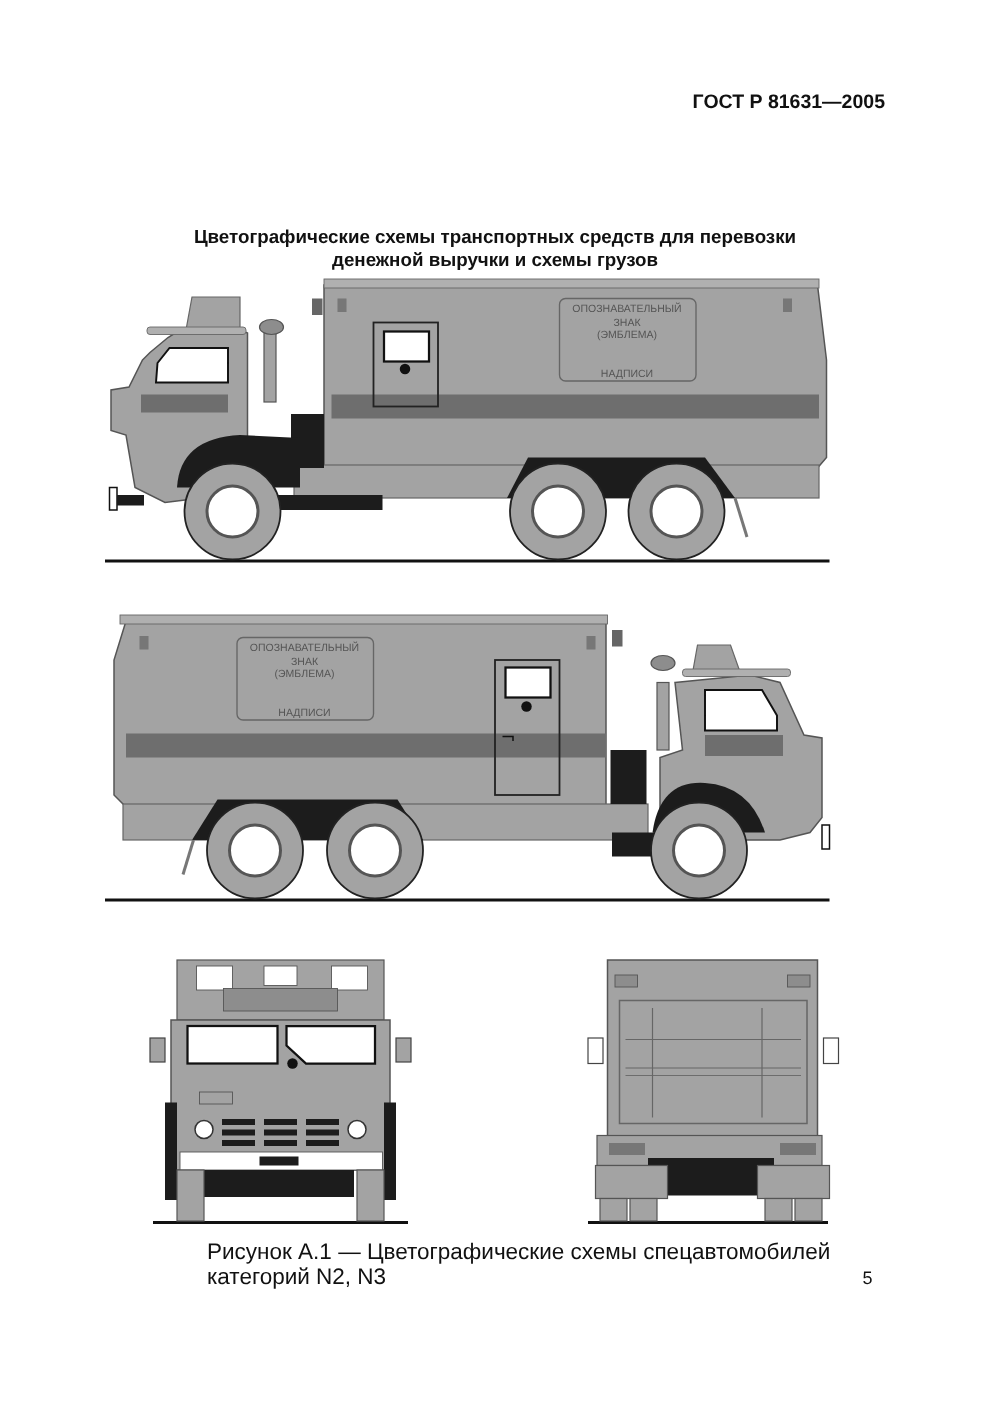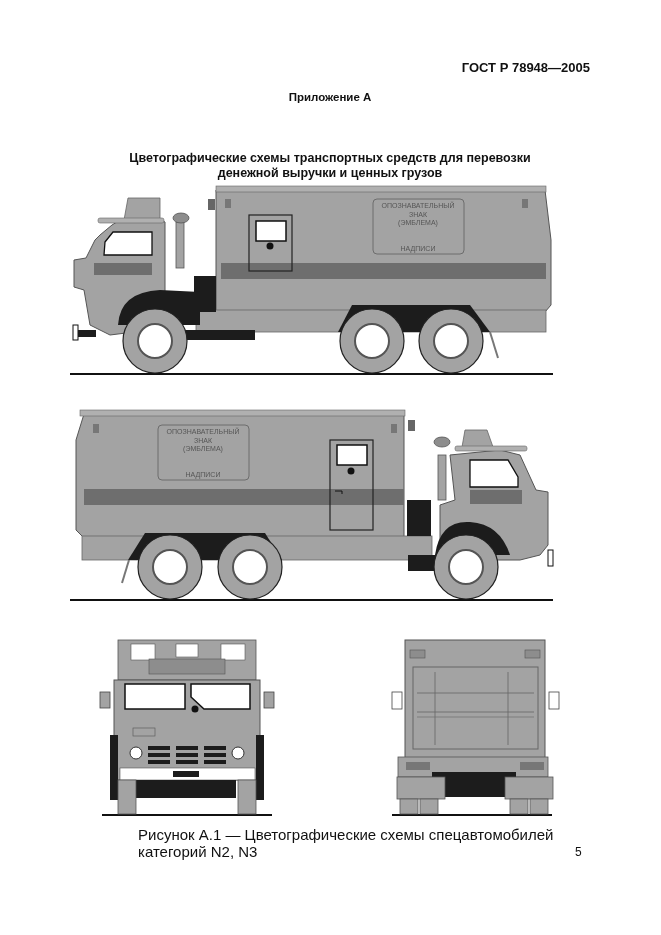--- a/index.html
+++ b/index.html
@@ -13,29 +13,28 @@
   .title { left: 100px; top: 151px; width: 460px; text-align: center;
            font-weight: bold; font-size: 12.5px; line-height: 15px; }
   .caption { left: 138px; top: 826px; width: 420px; font-size: 15px; }
   .pagenum { left: 575px; top: 845px; font-size: 12px; }
   svg { position: absolute; overflow: visible; }
   svg text { font-family: "Liberation Sans", sans-serif; fill: #555; }
 </style>
 </head>
 <body>
 
-<div class="abs std">ГОСТ Р 78948—2005</div>
+<div class="abs std">ГОСТ Р 81631—2005</div>
 
 <div class="abs annex">
-  <div>Приложение А</div>
 </div>
 
 <div class="abs title">
   <div>Цветографические схемы транспортных средств для перевозки</div>
-  <div>денежной выручки и ценных грузов</div>
+  <div>денежной выручки и схемы грузов</div>
 </div>
 
 <svg width="661" height="935" style="left:0;top:0;pointer-events:none">
   <g>
 
     <rect x="70" y="373" width="483" height="2" fill="#111"></rect>
 
     <polygon points="216,190 545,190 551,240 551,305 545,312 216,312" fill="#a3a3a3" stroke="#555" stroke-width="1"></polygon>
     <rect x="216" y="186" width="330" height="6" fill="#b0b0b0" stroke="#666" stroke-width="0.6"></rect>
 

